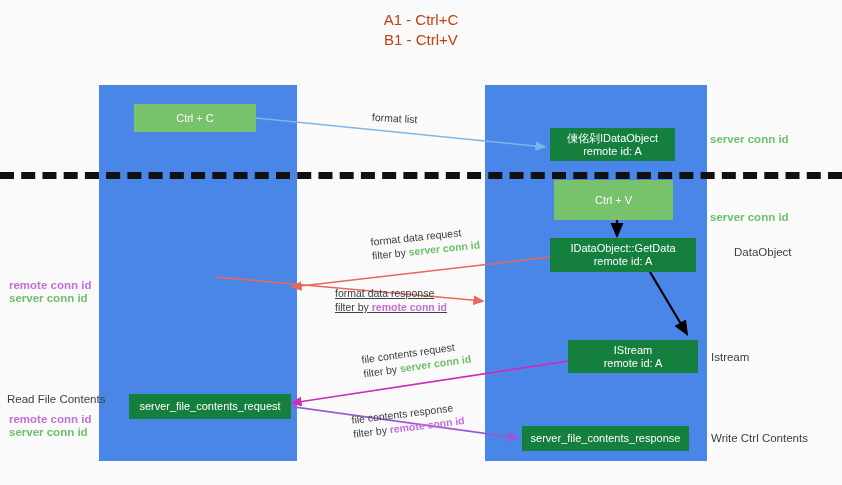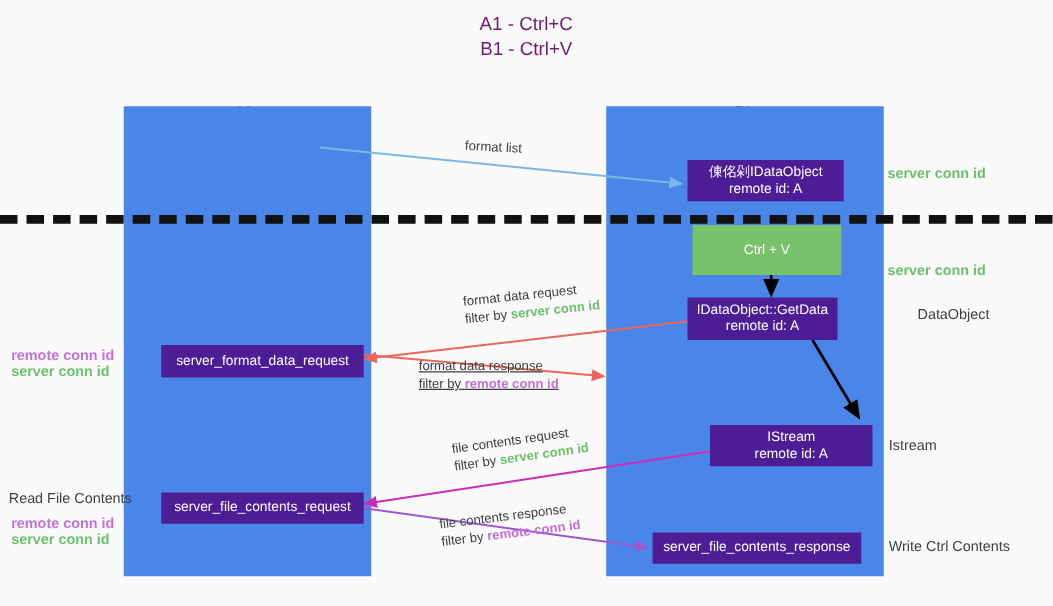--- a/index.html
+++ b/index.html
@@ -9,39 +9,39 @@
     background: #fafafa;
     font-family: "Liberation Sans", sans-serif;
     color: #3c4043;
     position: relative;
     overflow: hidden;
   }
   #stage { position:absolute; inset:0; }
 
   .title {
     position:absolute; left:0; right:0; top:10px;
-    text-align:center; font-size:15px; line-height:20px; color:#701a75;
+    text-align:center; font-size:15px; line-height:20px; color:#c2410c;
     white-space:pre;
   }
 
   .col-head {
     position:absolute; text-align:center; font-size:11.5px;
     line-height:13px; color:#3c4043; white-space:pre;
   }
 
   .lane {
     position:absolute; background:#4a86e8;
   }
 
   .node {
     position:absolute; display:flex; align-items:center; justify-content:center;
     text-align:center; color:#ffffff; font-size:11px; line-height:13px;
     white-space:pre; padding:2px 4px;
   }
-  .node.orange { background:#4c1d95; }
+  .node.orange { background:#15803d; }
   .node.green  { background:#6aa84f; background:#77c26a; }
 
   .side-label {
     position:absolute; font-size:11.5px; line-height:14px; color:#3c4043;
     white-space:pre;
   }
   .conn-green { color:#6cc06c; font-weight:bold; }
   .conn-purple { color:#c56fd6; font-weight:bold; }
 
   .edge-label {
@@ -103,30 +103,30 @@
 
     <line x1="215" y1="277" x2="483" y2="301" stroke="#e8675a" stroke-width="1.6" marker-end="url(#ah-red)"></line>
 
     <line x1="568" y1="361" x2="292" y2="403" stroke="#cc2bbb" stroke-width="1.6" marker-end="url(#ah-magenta)"></line>
 
     <line x1="215" y1="396" x2="518" y2="438" stroke="#9b59d0" stroke-width="1.6" marker-end="url(#ah-purple)"></line>
   </svg>
 
   <div class="dashline" style="top:172px;"></div>
 
+  <div class="node green" style="left:134px; top:104px; width:122px; height:28px;">Ctrl + C</div>
 
   <div class="node orange" style="left:550px; top:128px; width:125px; height:33px;">倲佲剁IDataObject
 remote id: A</div>
 
   <div class="node green" style="left:554px; top:180px; width:119px; height:40px;">Ctrl + V</div>
 
-  <div class="node orange" style="left:550px; top:238px; width:120px; height:34px;">IDataObject::GetData
+  <div class="node orange" style="left:550px; top:238px; width:146px; height:34px;">IDataObject::GetData
 remote id: A</div>
 
-  <div class="node orange" style="left:129px; top:276px; width:162px; height:26px;">server_format_data_request</div>
 
 
   <div class="node orange" style="left:568px; top:340px; width:130px; height:33px;">IStream
 remote id: A</div>
 
   <div class="node orange" style="left:522px; top:426px; width:167px; height:25px;">server_file_contents_response</div>
 
   <div class="node orange" style="left:129px; top:394px; width:162px; height:25px;">server_file_contents_request</div>
 
   <div class="edge-label" style="left:372px; top:111px; transform:rotate(3deg);">

